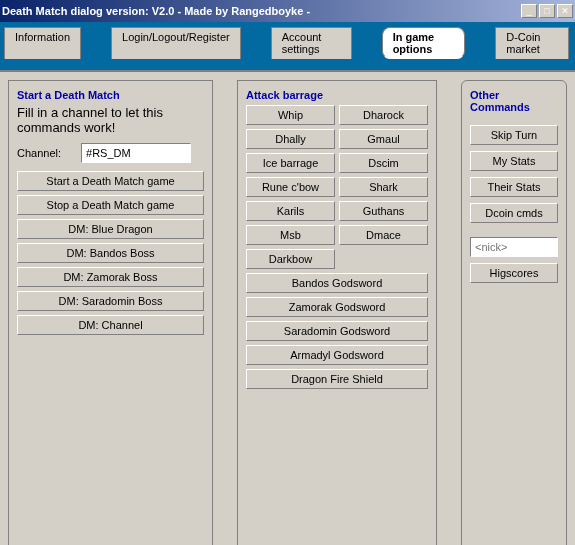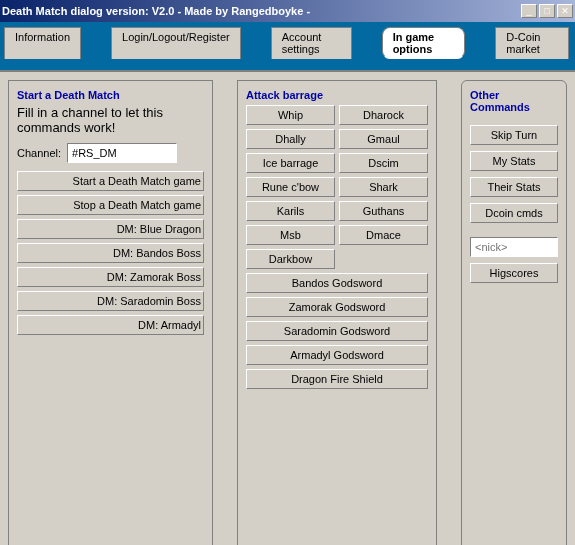--- a/index.html
+++ b/index.html
@@ -111,32 +111,33 @@
       font-size: 11px;
     }
     .channel-input {
       border: 1px solid;
       border-color: #808080 #ffffff #ffffff #808080;
       background: #ffffff;
       padding: 2px 4px;
       font-size: 11px;
       width: 110px;
       height: 20px;
+      margin-left: 14px;
     }
     .win-button {
       display: block;
       width: 100%;
       margin-bottom: 4px;
-      padding: 3px 2px;
-      background: #d4d0c8;
-      border: 1px solid;
-      border-color: #ffffff #808080 #808080 #ffffff;
-      font-size: 11px;
-      cursor: pointer;
-      text-align: right;
+      padding: 3px 21px;
+      background: #d4d0c8;
+      border: 1px solid;
+      border-color: #ffffff #808080 #808080 #ffffff;
+      font-size: 11px;
+      cursor: pointer;
+      text-align: center;
       font-family: 'Tahoma', 'Arial', sans-serif;
     }
     .attack-grid {
       display: grid;
       grid-template-columns: 1fr 1fr;
       gap: 4px;
       margin-bottom: 4px;
     }
     .attack-btn {
       padding: 3px 4px;
@@ -216,21 +217,21 @@
     <div class="channel-row">
       <span class="channel-label">Channel:</span>
       <input class="channel-input" type="text" value="#RS_DM" style="">
     </div>
     <button class="win-button">Start a Death Match game</button>
     <button class="win-button">Stop a Death Match game</button>
     <button class="win-button">DM: Blue Dragon</button>
     <button class="win-button">DM: Bandos Boss</button>
     <button class="win-button">DM: Zamorak Boss</button>
     <button class="win-button">DM: Saradomin Boss</button>
-    <button class="win-button">DM: Armadyl</button>
+    <button class="win-button">DM: Channel</button>
   </div>
 
   <div class="panel panel-middle">
     <div class="section-title">Attack barrage</div>
     <div class="attack-grid">
       <button class="attack-btn">Whip</button>
       <button class="attack-btn">Dharock</button>
       <button class="attack-btn">Dhally</button>
       <button class="attack-btn">Gmaul</button>
       <button class="attack-btn">Ice barrage</button>

